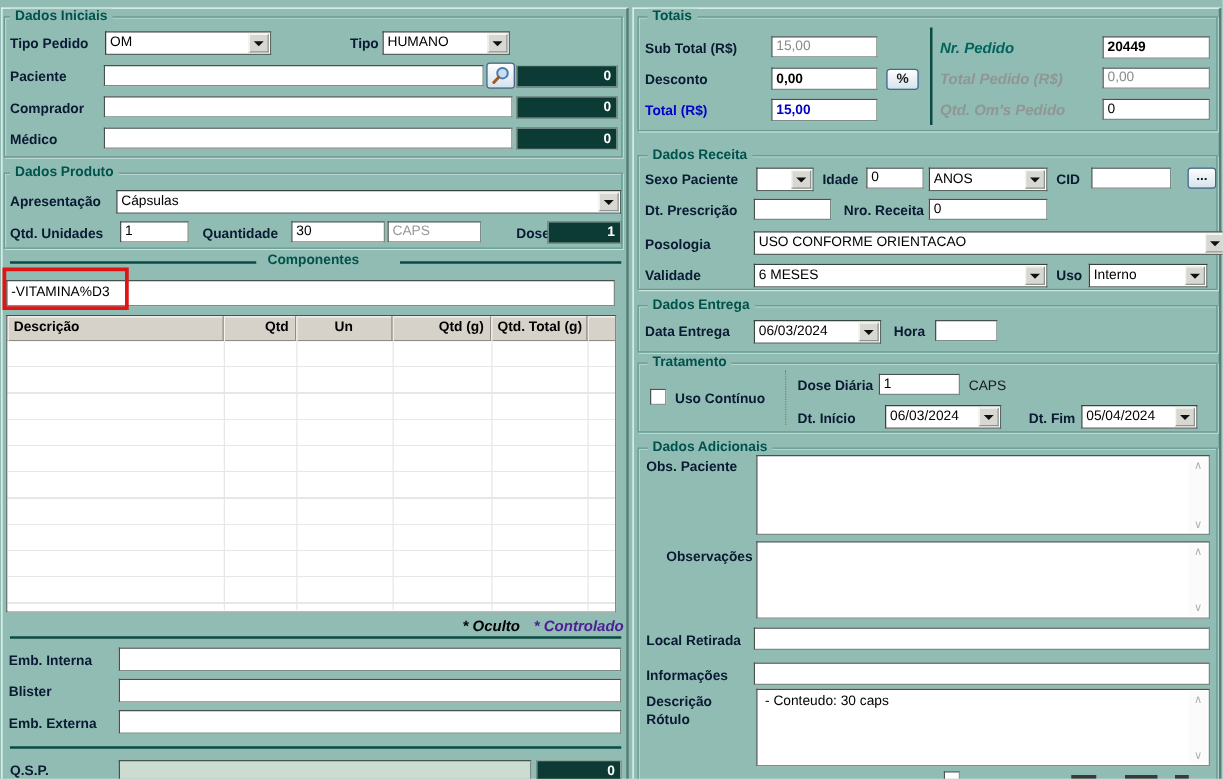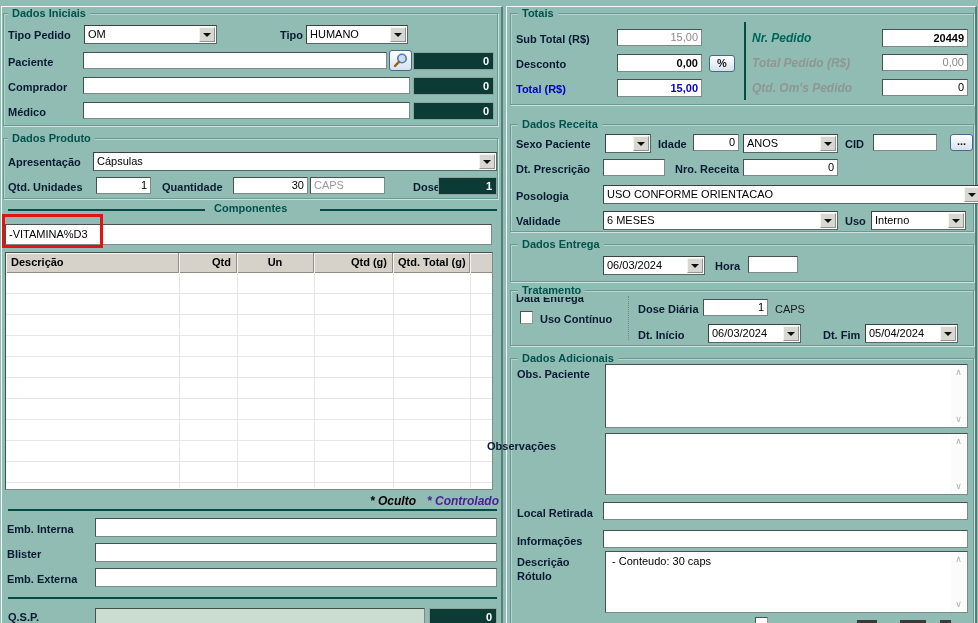--- a/index.html
+++ b/index.html
@@ -22,21 +22,21 @@
   .lbl { position:absolute; font-size:11px; font-weight:bold; color:#0A1A33;
     line-height:13px; white-space:nowrap; }
   .lbl.blue { color:#0000C6; }
   .lbl.teal-it { color:#00645C; font-style:italic; font-size:12px; }
   .lbl.gray-it { color:#8F9693; font-style:italic; font-size:12px; }
   .lbl.norm { font-weight:normal; color:#1A1A1A; }
 
   .field { position:absolute; background:#fff; font-size:11px; color:#000;
     border:1px solid #7D8B86; border-top-color:#46524E; border-left-color:#46524E;
     padding:0 3px; white-space:nowrap; overflow:hidden; height:17px; line-height:15px; }
-  .field.right { text-align:right; }
+  .field.right { text-align:left; }
   .field.bold { font-weight:bold; }
   .field.grayv { color:#8A8A8A; }
   .field.bluev { color:#0000C6; font-weight:bold; }
   .field.disabled { color:#9A9A9A; }
   .field.litegreen { background:#CBDCD1; }
 
   .dark { position:absolute; height:18px; background:#0C3B35; color:#FFF;
     font-size:11px; font-weight:bold; text-align:right; line-height:16px;
     padding:0 4px; border:1px solid #8FA39D; }
 
@@ -260,21 +260,21 @@
   <div class="combo" style="left:871px; top:211px; width:95px;">
     <span class="cval">Interno</span>
     <span class="cbtn">
         <i></i>
       </span>
   </div>
 
   <div class="groupbox" style="left:510px; top:244px; width:464px; height:38px;"></div>
   <div class="gtitle" style="left:518px; top:238px;">Dados Entrega</div>
 
-  <div class="lbl" style="left:516px; top:260px;margin-top:32px;">Data Entrega</div>
+  <div class="lbl" style="left:516px; top:260px;">Data Entrega</div>
   <div class="combo" style="left:603px; top:256px; width:102px;">
     <span class="cval">06/03/2024</span>
     <span class="cbtn">
         <i></i>
       </span>
   </div>
   <div class="lbl" style="left:715px; top:260px;">Hora</div>
   <div class="field" style="left:748px; top:256px; width:50px;"></div>
 
   <div class="groupbox" style="left:510px; top:290px; width:464px; height:56px;"></div>
@@ -307,21 +307,21 @@
   <div class="gtitle" style="left:518px; top:352px;">Dados Adicionais</div>
 
   <div class="lbl" style="left:517px; top:368px;">Obs. Paciente</div>
   <div class="ta" style="left:605px; top:364px; width:363px; height:64px;">
     <span class="sb">
       <span class="up">∧</span>
       <span class="dn">∨</span>
     </span>
   </div>
 
-  <div class="lbl" style="left:487px; top:440px;text-align:center;">Observações</div>
+  <div class="lbl" style="left:533px; top:440px;text-align:center;">Observações</div>
   <div class="ta" style="left:605px; top:433px; width:363px; height:62px;">
     <span class="sb">
       <span class="up">∧</span>
       <span class="dn">∨</span>
     </span>
   </div>
 
   <div class="lbl" style="left:517px; top:507px;">Local Retirada</div>
   <div class="field" style="left:603px; top:502px; width:365px; height:18px; line-height:16px;"></div>
 

